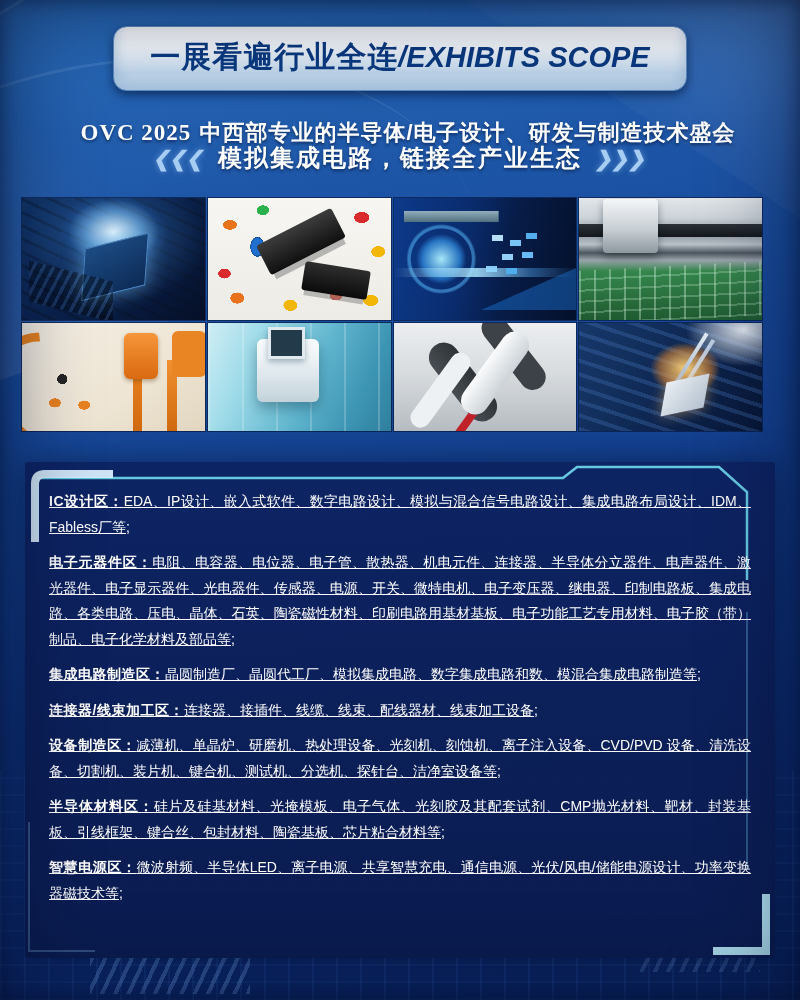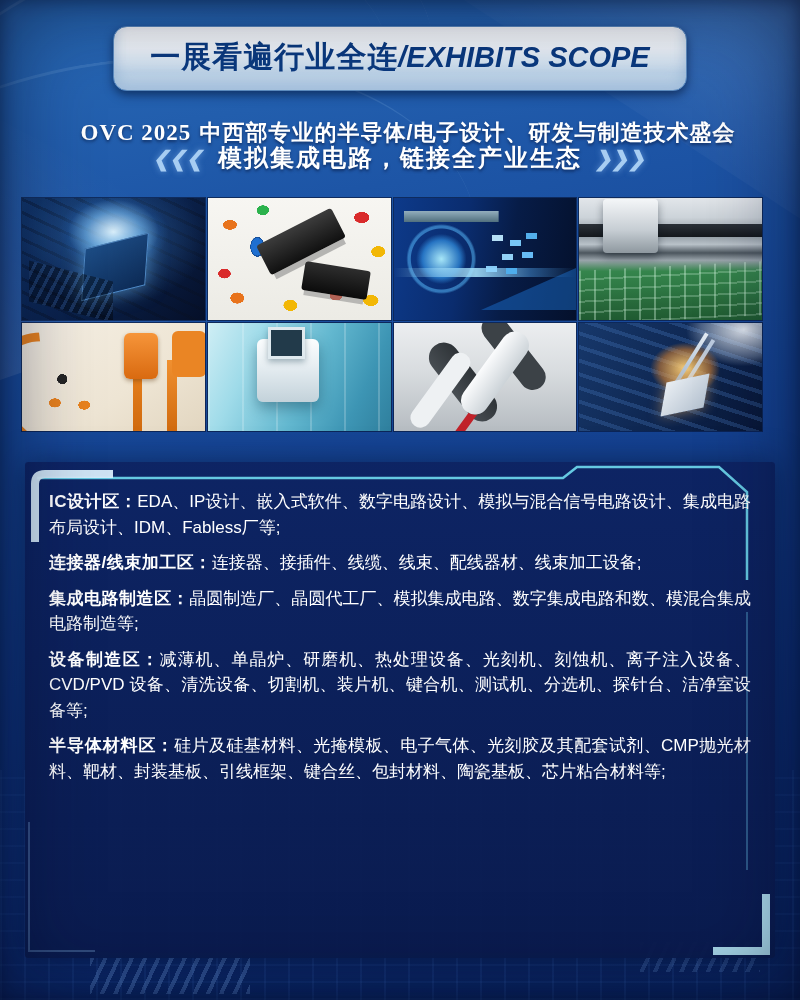--- a/index.html
+++ b/index.html
@@ -138,21 +138,21 @@
   .p8::after{content:"";position:absolute;left:46%;top:52%;width:44px;height:32px;
       background:linear-gradient(135deg,#e9eef3,#b5c2d0);transform:rotate(-12deg) skewX(-22deg);
       box-shadow:0 0 12px rgba(255,190,100,.5);}
 
   
   .panel{position:absolute;top:462px;left:25px;width:750px;min-height:496px;z-index:2;
     box-sizing:border-box;padding:27px 24px 16px;border-radius:3px;
     background:linear-gradient(180deg,rgba(13,35,98,.96),rgba(10,27,78,.96));
     box-shadow:0 0 30px rgba(4,12,40,.5);}
   .frame{position:absolute;inset:0;width:100%;height:100%;pointer-events:none;}
-  .zone{position:relative;margin:0 0 10px;color:#ffffff;font-size:17px;line-height:25.5px;text-align:justify;}
+  .zone{position:relative;margin:0 0 10px;color:#ffffff;font-size:14px;line-height:25.5px;text-align:justify;text-decoration:underline;}
   .zone b{font-weight:bold;letter-spacing:.5px;}
 </style>
 </head>
 <body>
 
 <div class="page">
   <div class="wave w1"></div>
   <div class="wave w2"></div>
   <div class="wave w3"></div>
   <div class="shard-r"></div>
@@ -187,18 +187,20 @@
 
   <section class="panel">
     <svg class="frame" viewBox="0 0 750 496" preserveAspectRatio="none">
       <path d="M12 16 H538 L552 5 H694 L722 30 V118" fill="none" stroke="#6fdcef" stroke-width="2.5" opacity="0.9"></path>
       <path d="M722 150 V408" fill="none" stroke="rgba(110,200,235,0.35)" stroke-width="2"></path>
       <path d="M10 80 V22 Q10 12 20 12 H88" fill="none" stroke="#d8edfb" stroke-width="8" opacity="0.95"></path>
       <path d="M688 489 H741 V432" fill="none" stroke="#b5e7f6" stroke-width="8" opacity="0.95"></path>
       <path d="M4 360 V489 H70" fill="none" stroke="rgba(150,200,245,0.3)" stroke-width="2"></path>
     </svg>
     <p class="zone"><b>IC设计区：</b><span>EDA、IP设计、嵌入式软件、数字电路设计、模拟与混合信号电路设计、集成电路布局设计、IDM、Fabless厂等;</span></p>
+    <p class="zone"><b>电子元器件区：</b><span>电阻、电容器、电位器、电子管、散热器、机电元件、连接器、半导体分立器件、电声器件、激光器件、电子显示器件、光电器件、传感器、电源、开关、微特电机、电子变压器、继电器、印制电路板、集成电路、各类电路、压电、晶体、石英、陶瓷磁性材料、印刷电路用基材基板、电子功能工艺专用材料、电子胶（带）制品、电子化学材料及部品等;</span></p>
+    <p class="zone"><b>集成电路制造区：</b><span>晶圆制造厂、晶圆代工厂、模拟集成电路、数字集成电路和数、模混合集成电路制造等;</span></p>
     <p class="zone"><b>连接器/线束加工区：</b><span>连接器、接插件、线缆、线束、配线器材、线束加工设备;</span></p>
-    <p class="zone"><b>集成电路制造区：</b><span>晶圆制造厂、晶圆代工厂、模拟集成电路、数字集成电路和数、模混合集成电路制造等;</span></p>
     <p class="zone"><b>设备制造区：</b><span>减薄机、单晶炉、研磨机、热处理设备、光刻机、刻蚀机、离子注入设备、CVD/PVD 设备、清洗设备、切割机、装片机、键合机、测试机、分选机、探针台、洁净室设备等;</span></p>
     <p class="zone"><b>半导体材料区：</b><span>硅片及硅基材料、光掩模板、电子气体、光刻胶及其配套试剂、CMP抛光材料、靶材、封装基板、引线框架、键合丝、包封材料、陶瓷基板、芯片粘合材料等;</span></p>
+    <p class="zone"><b>智慧电源区：</b><span>微波射频、半导体LED、离子电源、共享智慧充电、通信电源、光伏/风电/储能电源设计、功率变换器磁技术等;</span></p>
   </section>
 </div>
 
 </body></html>

